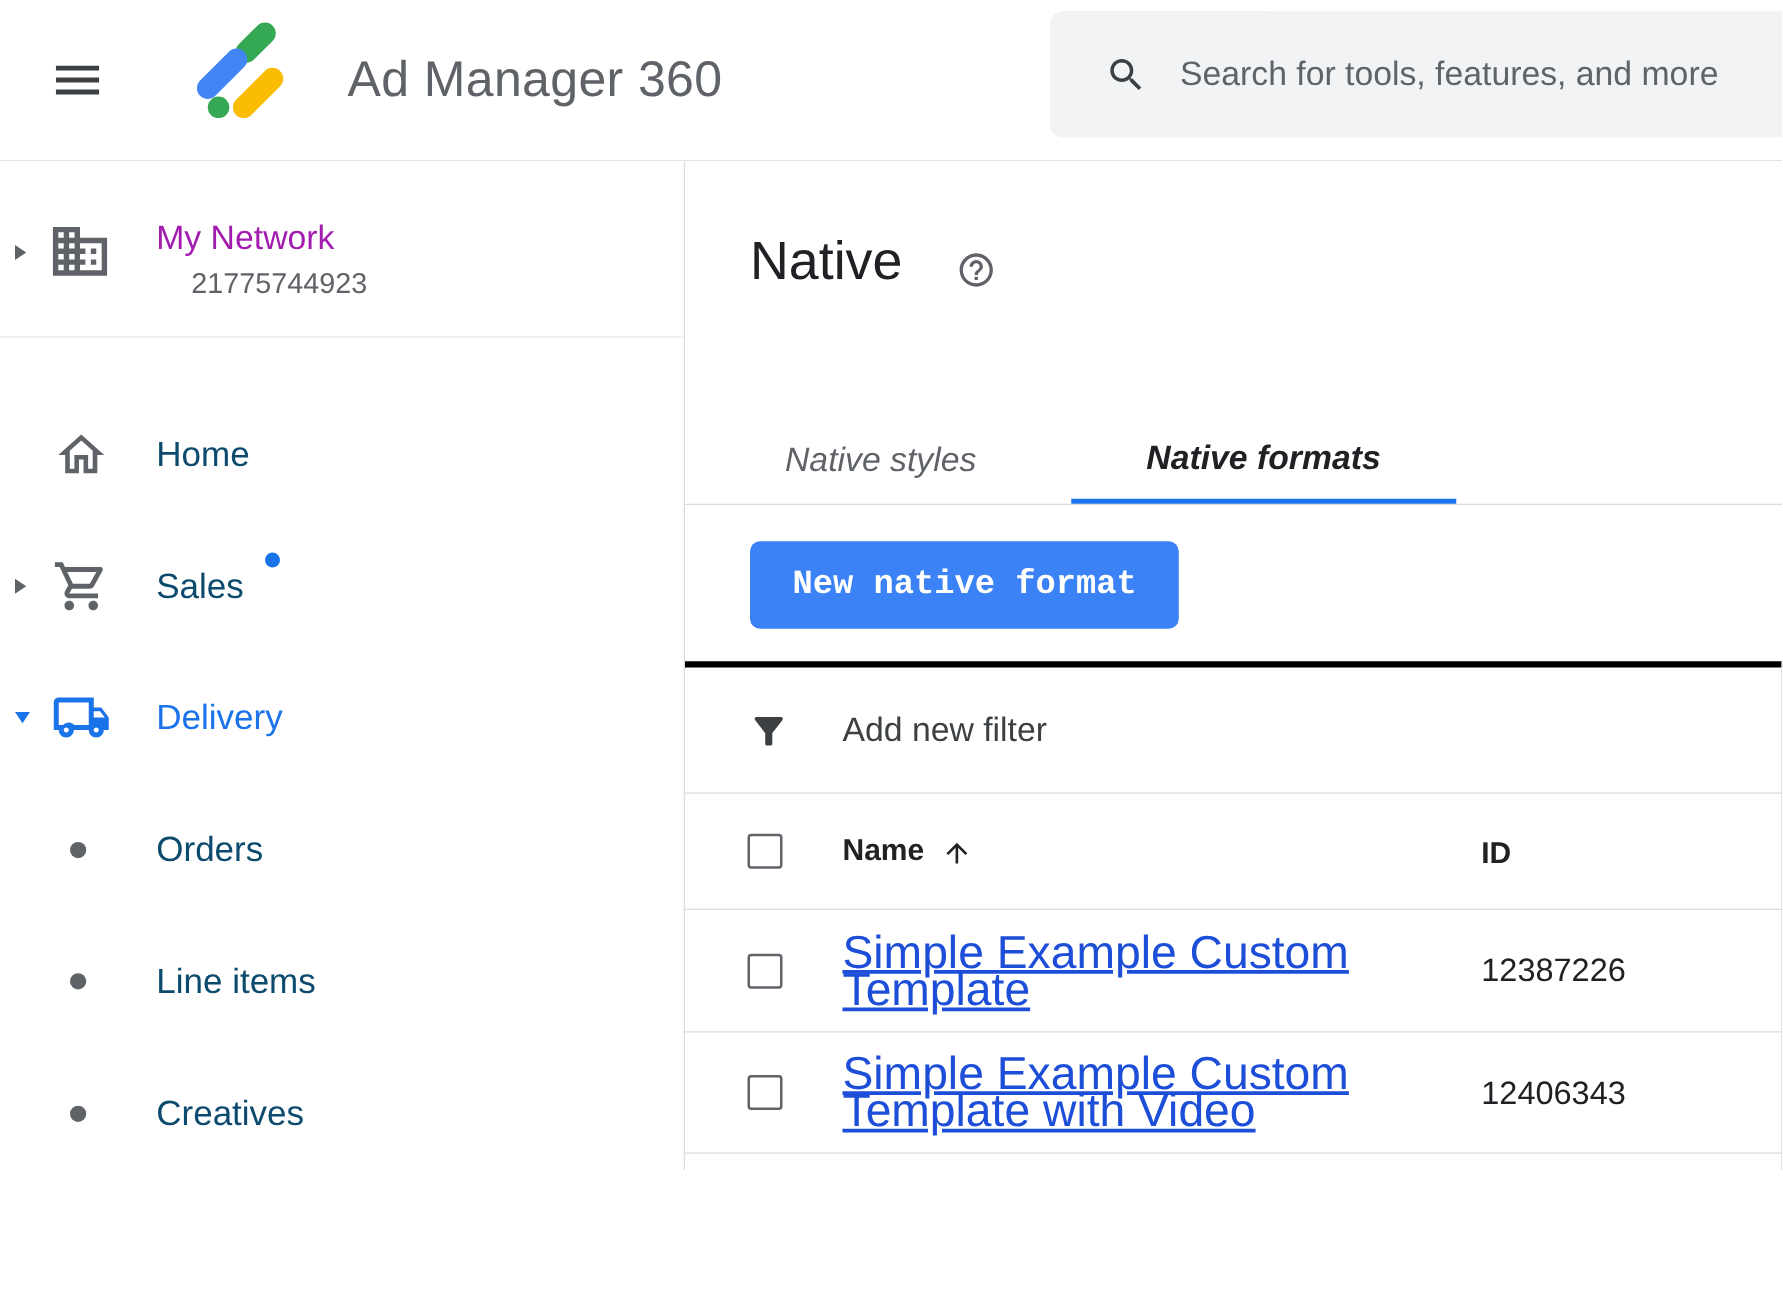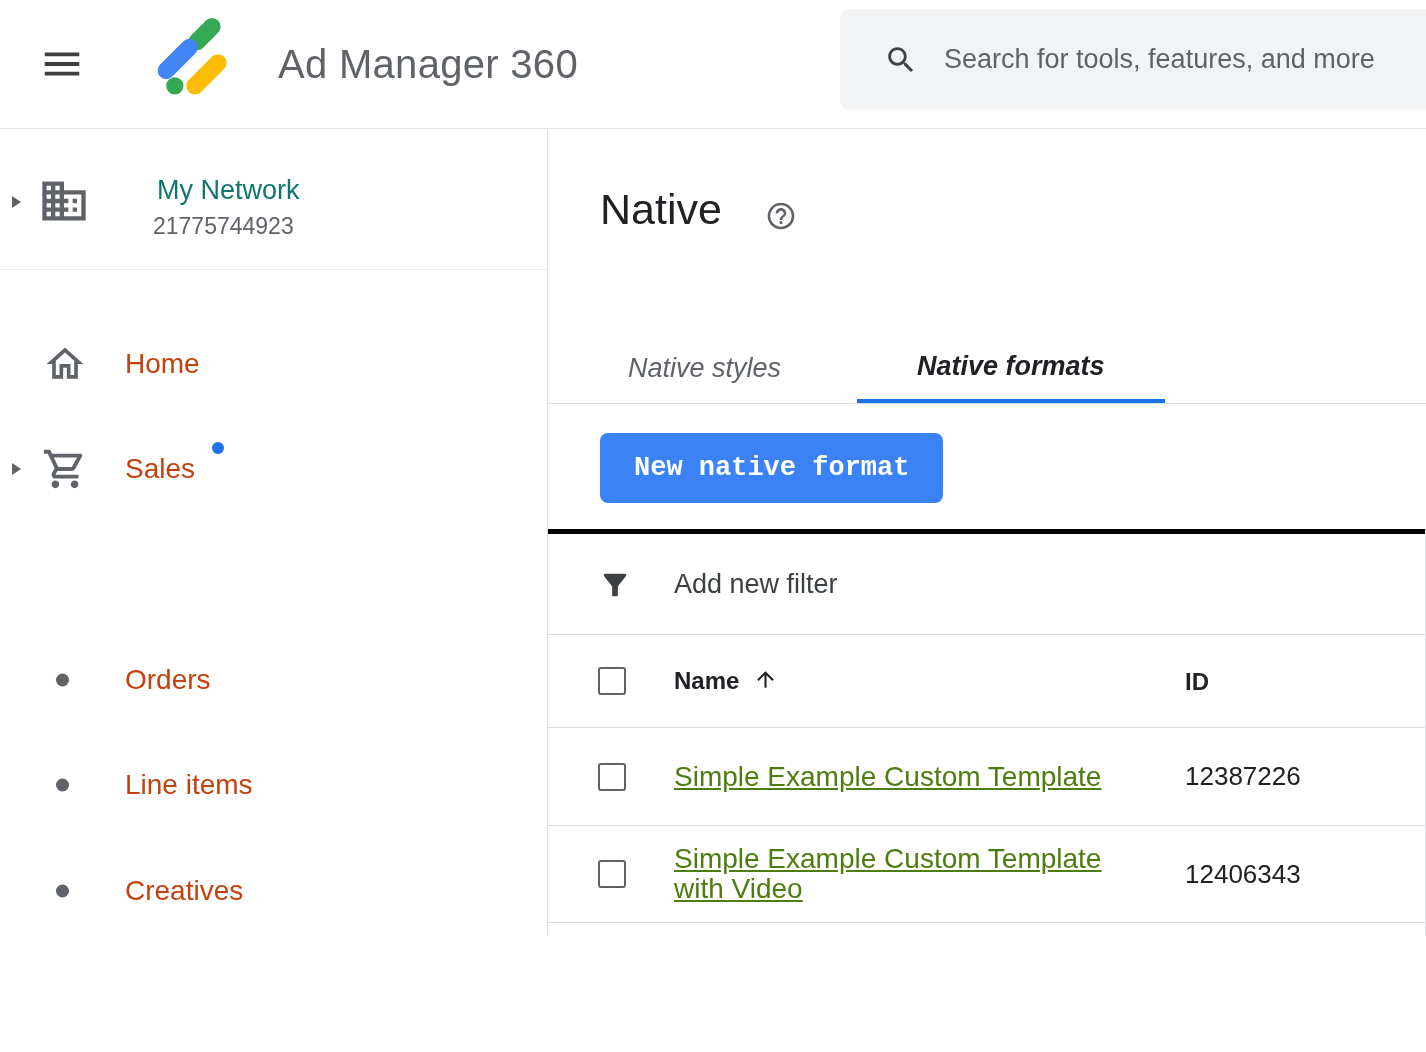--- a/index.html
+++ b/index.html
@@ -14,28 +14,28 @@
   .searchbar { position:absolute; left:840px; top:9px; width:660px; height:101px; background:#f1f3f4; border-radius:10px; display:flex; align-items:center; padding-left:44px; }
   .search-input { border:none; outline:none; background:transparent; font-size:27px; color:#3c4043; margin-left:26px; width:540px; font-family:inherit; }
   .search-input::placeholder { color:#5f6368; opacity:1; }
 
   
   .sidebar { position:absolute; top:129px; left:0; width:548px; bottom:0; background:#fff; border-right:1px solid #dadce0; }
   .net-row { position:absolute; top:20px; left:0; width:100%; height:105px; cursor:pointer; }
   .net-arrow { position:absolute; left:12px; top:47px; }
   .net-icon { position:absolute; left:38px; top:26px; }
   .net-text { position:absolute; left:125px; top:26px; }
-  .net-name { font-size:27px; color:#0f766e;margin-left:32px; }
+  .net-name { font-size:27px; color:#a21caf; }
   .net-id { font-size:23px; color:#5f6368; margin-top:7px;margin-left:28px; }
   .side-divider { position:absolute; top:140px; left:0; width:100%; height:1px; background:#e8eaed; }
 
   .nav-row { position:absolute; left:0; width:100%; height:105px; cursor:pointer; }
   .nav-row .arrow { position:absolute; left:12px; top:50%; transform:translateY(-50%); }
   .nav-row .nav-icon { position:absolute; left:40px; top:50%; transform:translateY(-50%); width:50px; display:flex; justify-content:center; }
-  .nav-row .label { position:absolute; left:125px; top:50%; transform:translateY(-50%); font-size:28px; color:#c2410c; white-space:nowrap; }
+  .nav-row .label { position:absolute; left:125px; top:50%; transform:translateY(-50%); font-size:28px; color:#0c4a6e; white-space:nowrap; }
   .nav-row .label.blue { color:#1a73e8; }
   .subdot { position:absolute; left:56px; top:50%; transform:translateY(-50%); width:13px; height:13px; border-radius:50%; background:#5f6368; }
   .subdot.blue { background:#1a73e8; width:14px; height:14px; }
   .badge-dot { position:absolute; left:212px; top:26px; width:12px; height:12px; border-radius:50%; background:#1a73e8; }
   .row-home { top:182px; }
   .row-sales { top:287px; }
   .row-delivery { top:392px; }
   .row-orders { top:498px; }
   .row-lineitems { top:603px; }
   .row-creatives { top:709px; }
@@ -60,25 +60,25 @@
   .filter-label { position:absolute; left:126px; top:50%; transform:translateY(-50%); font-size:27px; color:#3c4043; cursor:text; }
 
   .table { position:absolute; top:506px; left:0; right:0; }
   .trow { display:flex; align-items:center; padding-left:50px; border-bottom:1px solid #dadce0; }
   .trow.header { height:93px; }
   .trow.r1 { height:98px; }
   .trow.r2 { height:97px; }
   .trow.empty { height:108px; }
   .cell-check { width:76px; flex:none; }
   .checkbox { width:28px; height:28px; border:2px solid #5f6368; border-radius:3px; background:#fff; cursor:pointer; }
-  .cell-name { width:511px; flex:none; display:flex; align-items:flex-start; }
+  .cell-name { width:511px; flex:none; display:flex; align-items:flex-end; }
   .cell-id { flex:1; font-size:26px; color:#202124; }
   .col-label { font-size:24px; font-weight:700; color:#202124; }
   .sort-arrow { margin-left:14px; display:flex; align-items:center; cursor:pointer; }
-  .tlink { font-size:28px; color:#4d7c0f; text-decoration:underline; line-height:30px; cursor:pointer; }
+  .tlink { font-size:37px; color:#1d4ed8; text-decoration:underline; line-height:30px; cursor:pointer; }
   .r2 .tlink { max-width:468px; display:inline-block; }
   .right-edge { position:absolute; top:400px; right:0; width:1px; height:504px; background:#dadce0; }
 </style>
 </head>
 <body>
 
 <div class="app">
 
   <header class="topbar">
     <div class="hamburger">
@@ -134,20 +134,29 @@
       <span class="arrow tri-r"></span>
       <span class="nav-icon">
         <svg width="46" height="46" viewBox="0 0 24 24">
             <path fill="#5f6368" d="M15.55 13c.75 0 1.41-.41 1.75-1.03l3.58-6.49A1 1 0 0 0 20.01 4H5.21l-.94-2H1v2h2l3.6 7.59-1.35 2.44C4.52 15.37 5.48 17 7 17h12v-2H7l1.1-2h7.45zM6.16 6h12.15l-2.76 5H8.53L6.16 6zM7 18c-1.1 0-1.99.9-2 2s.9 2 2 2 2-.9 2-2-.9-2-2-2zm10 0c-1.1 0-1.99.9-2 2s.9 2 2 2 2-.9 2-2-.9-2-2-2z"></path>
           </svg>
       </span>
       <span class="label">Sales</span>
       <span class="badge-dot"></span>
     </div>
 
+    <div class="nav-row row-delivery">
+      <span class="arrow tri-d"></span>
+      <span class="nav-icon">
+        <svg width="48" height="48" viewBox="0 0 24 24">
+            <path fill="#1a73e8" d="M20 8h-3V4H3c-1.1 0-2 .9-2 2v11h2c0 1.66 1.34 3 3 3s3-1.34 3-3h6c0 1.66 1.34 3 3 3s3-1.34 3-3h2v-5l-3-4zM19.5 9.5l1.96 2.5H17V9.5h2.5zM6 18c-.55 0-1-.45-1-1s.45-1 1-1 1 .45 1 1-.45 1-1 1zM9.22 15c-.55-.61-1.33-1-2.22-1s-1.67.39-2.22 1H3V6h12v9H9.22zM18 18c-.55 0-1-.45-1-1s.45-1 1-1 1 .45 1 1-.45 1-1 1z"></path>
+          </svg>
+      </span>
+      <span class="label blue">Delivery</span>
+    </div>
 
     <div class="nav-row row-orders">
       <span class="subdot"></span>
       <span class="label">Orders</span>
     </div>
 
     <div class="nav-row row-lineitems">
       <span class="subdot"></span>
       <span class="label">Line items</span>
     </div>

